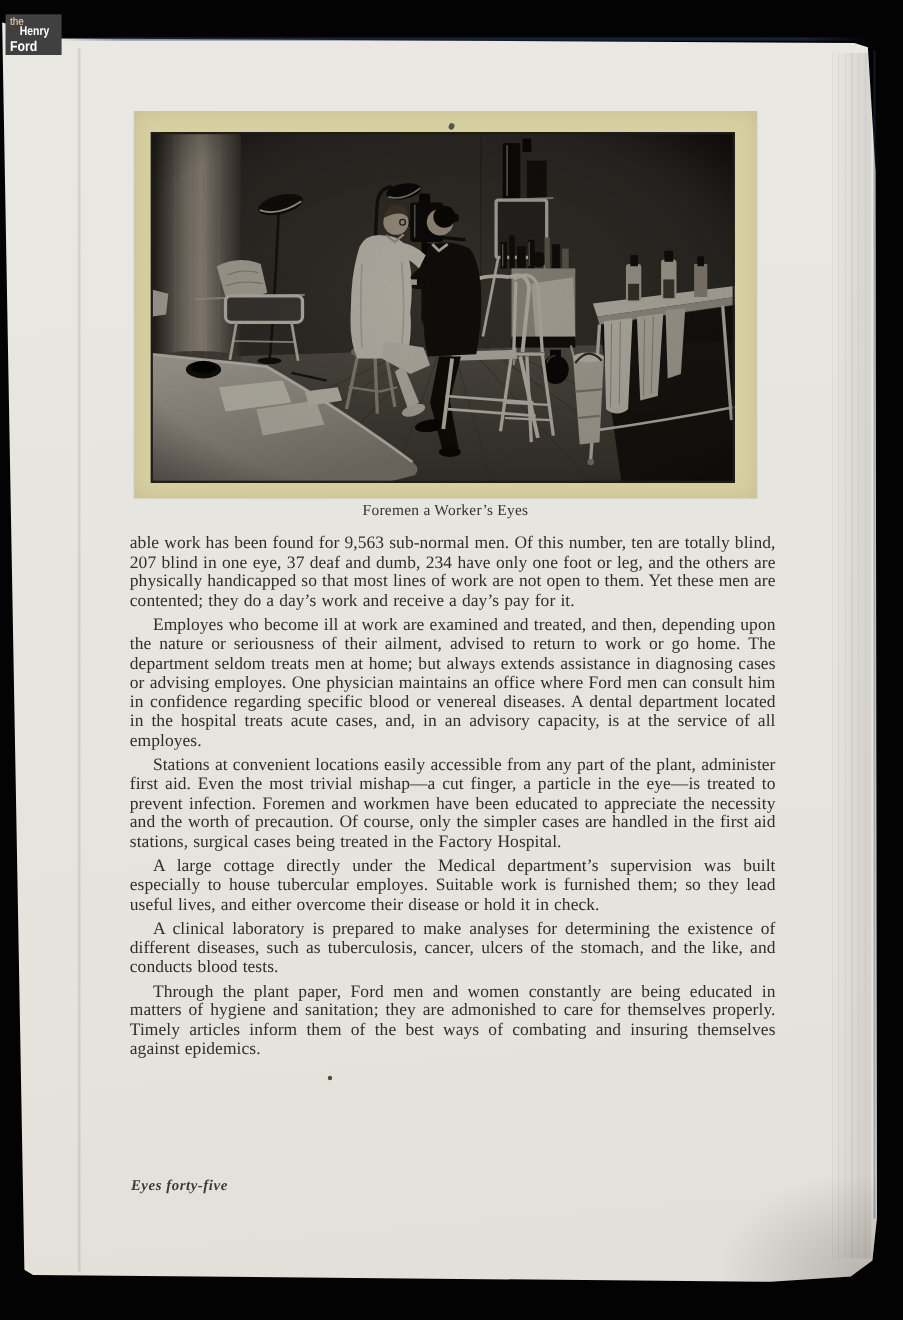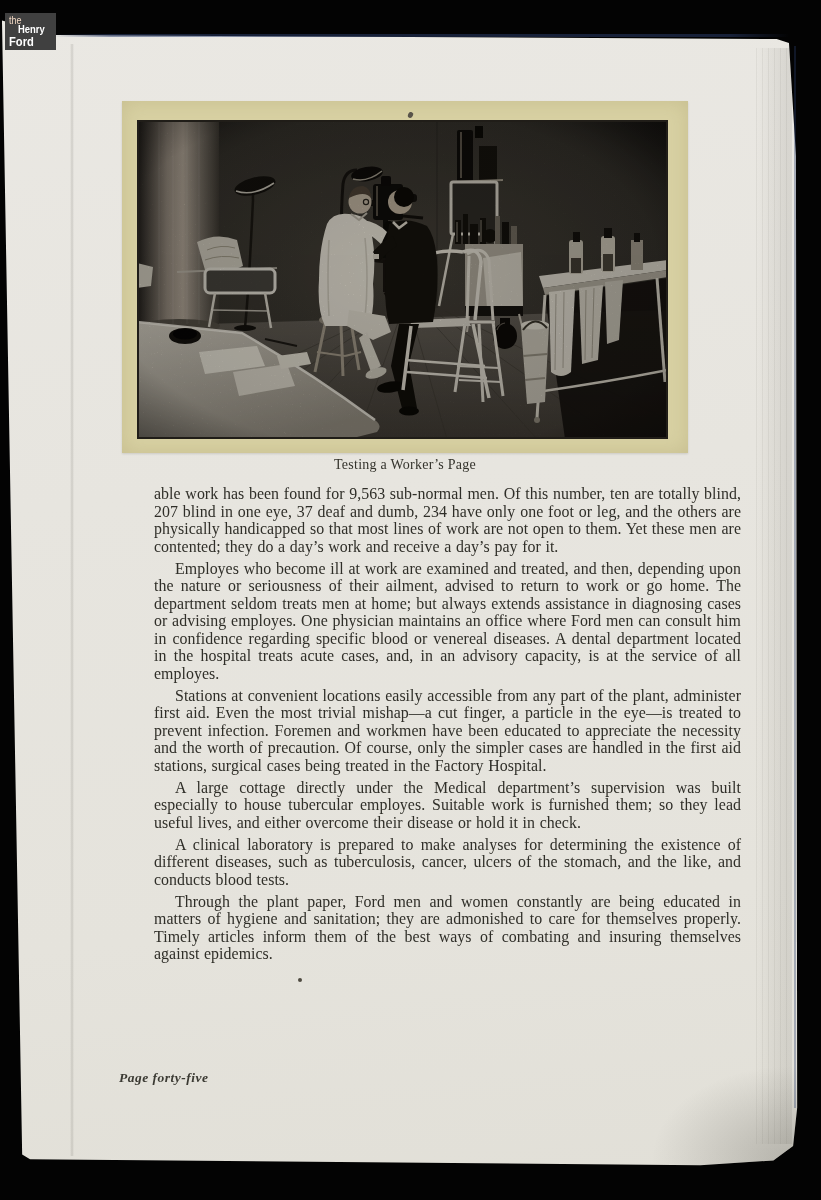--- a/index.html
+++ b/index.html
@@ -25,21 +25,21 @@
   .plate{position:absolute;left:122px;top:101px;width:566px;height:352px;background:#d8d1a3;
          box-shadow:inset 0 0 20px rgba(120,108,55,.18), 0 1px 2px rgba(0,0,0,.12);}
   .photo{position:absolute;left:15px;top:19px;width:531px;height:319px;background:#2e2b26;overflow:hidden;}
   .photo svg{display:block;width:531px;height:319px;}
   .fleck{position:absolute;left:286px;top:11px;width:5px;height:6px;background:#59544a;
          border-radius:50% 40% 60% 50%;transform:rotate(20deg);}
   
   .caption{position:absolute;left:122px;top:456px;width:566px;text-align:center;
            font:400 14px/1.25 "Liberation Serif","DejaVu Serif",serif;color:#34332c;letter-spacing:.25px;}
   .text-block{position:absolute;left:118px;top:485px;width:587px;color:#2f2e28;
-           font-size:15.9px;line-height:17.5px;text-align:justify;letter-spacing:.05px;word-spacing:.6px;margin-left:36px;}
+           font-size:15.9px;line-height:17.5px;text-align:justify;letter-spacing:.05px;word-spacing:.6px;}
   .text-block p{margin:0 0 4.6px;}
   .text-block p + p{text-indent:21px;}
   .page-number{position:absolute;left:119px;top:1070px;
            font:italic 700 13.5px/1.2 "Liberation Serif","DejaVu Serif",serif;
            color:#3b3a33;letter-spacing:.5px;}
   .speck{position:absolute;left:298px;top:978px;width:4px;height:4px;background:#4e4a40;border-radius:50%;}
   
   .logo{position:absolute;left:5px;top:13px;width:51px;height:37px;background:#404040;z-index:6;
         font-family:"Liberation Sans","DejaVu Sans",sans-serif;}
   .logo span{position:absolute;color:#fff;white-space:nowrap;transform-origin:left top;}
@@ -312,33 +312,33 @@
 
           <g>
             <rect x="0" y="0" width="531" height="319" fill="url(#vig)"></rect>
             <rect x="0" y="0" width="531" height="319" filter="url(#grain)" opacity="0.22"></rect>
             <rect x="1" y="1" width="529" height="317" fill="none" stroke="#201d18" stroke-width="2"></rect>
           </g>
         </svg>
       </div>
     </div>
 
-    <div class="caption">Testing a Worker’s Page</div>
+    <div class="caption">Foremen a Worker’s Eyes</div>
 
     <div class="text-block">
       <p>able work has been found for 9,563 sub-normal men. Of this number, ten are totally blind, 207 blind in one eye, 37 deaf and dumb, 234 have only one foot or leg, and the others are physically handicapped so that most lines of work are not open to them. Yet these men are contented; they do a day’s work and receive a day’s pay for it.</p>
       <p>Employes who become ill at work are examined and treated, and then, depending upon the nature or seriousness of their ailment, advised to return to work or go home. The department seldom treats men at home; but always extends assistance in diagnosing cases or advising employes. One physician maintains an office where Ford men can consult him in confidence regarding specific blood or venereal diseases. A dental department located in the hospital treats acute cases, and, in an advisory capacity, is at the service of all employes.</p>
       <p>Stations at convenient locations easily accessible from any part of the plant, administer first aid. Even the most trivial mishap—a cut finger, a particle in the eye—is treated to prevent infection. Foremen and workmen have been educated to appreciate the necessity and the worth of precaution. Of course, only the simpler cases are handled in the first aid stations, surgical cases being treated in the Factory Hospital.</p>
       <p>A large cottage directly under the Medical department’s supervision was built especially to house tubercular employes. Suitable work is furnished them; so they lead useful lives, and either overcome their disease or hold it in check.</p>
       <p>A clinical laboratory is prepared to make analyses for determining the existence of different diseases, such as tuberculosis, cancer, ulcers of the stomach, and the like, and conducts blood tests.</p>
       <p>Through the plant paper, Ford men and women constantly are being educated in matters of hygiene and sanitation; they are admonished to care for themselves properly. Timely articles inform them of the best ways of combating and insuring themselves against epidemics.</p>
     </div>
 
     <div class="speck"></div>
-    <div class="page-number">Page forty-five</div>
+    <div class="page-number">Eyes forty-five</div>
   </div>
 
   <div class="edge-top"></div>
   <div class="edge-right"></div>
 
   <div class="logo">
     <span class="l-the">the</span>
     <span class="l-henry">Henry</span>
     <span class="l-ford">Ford</span>
   </div>

